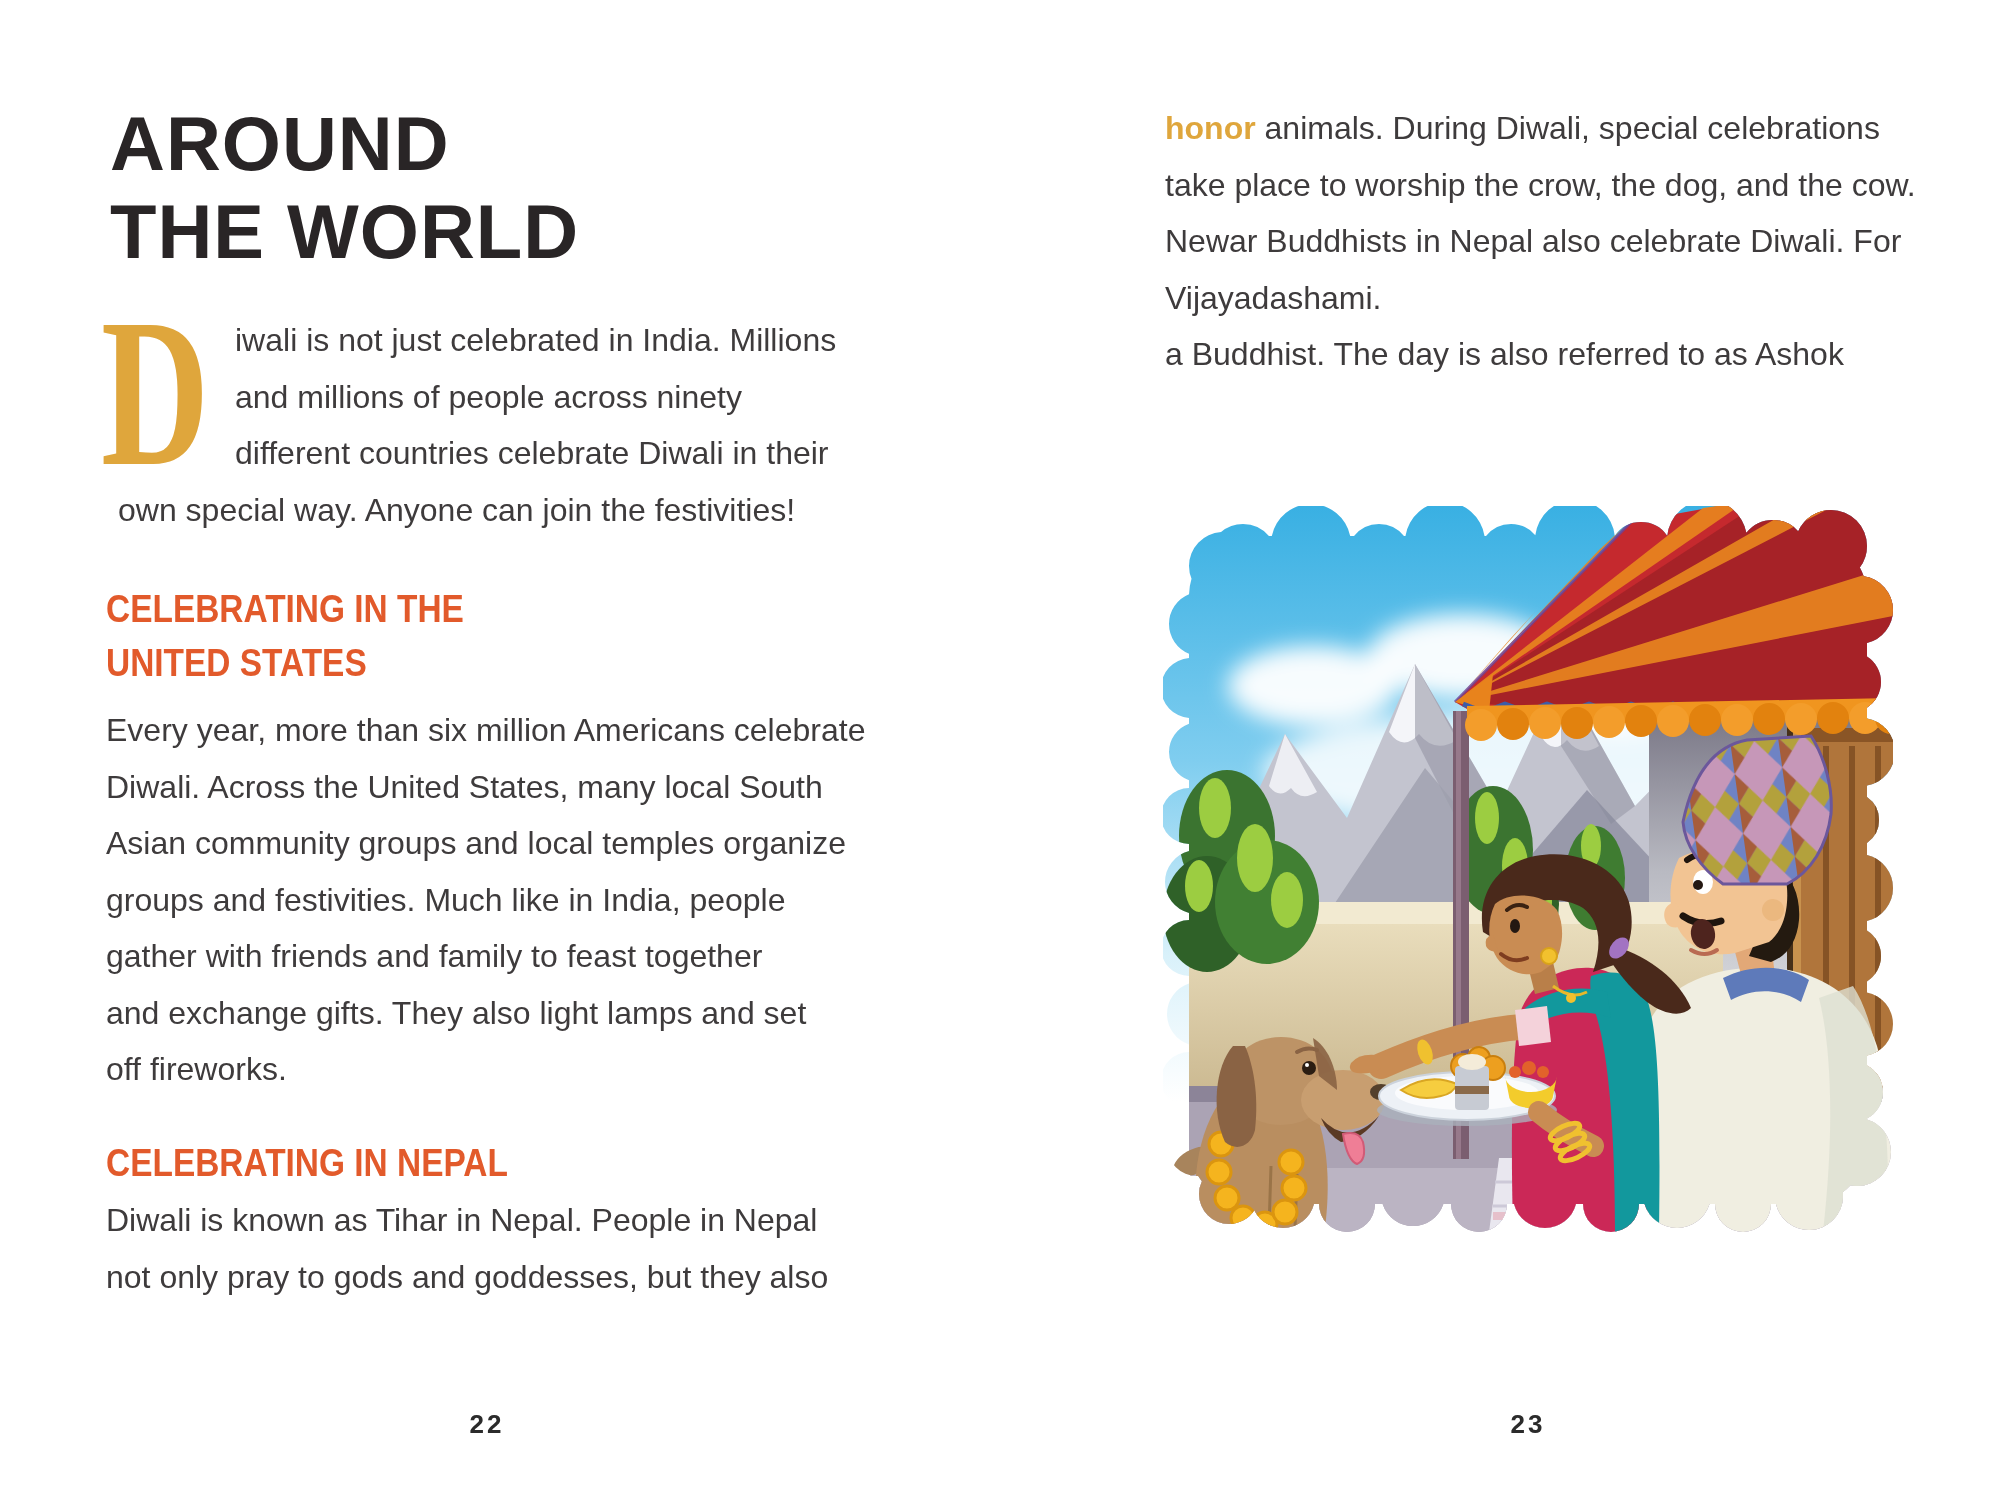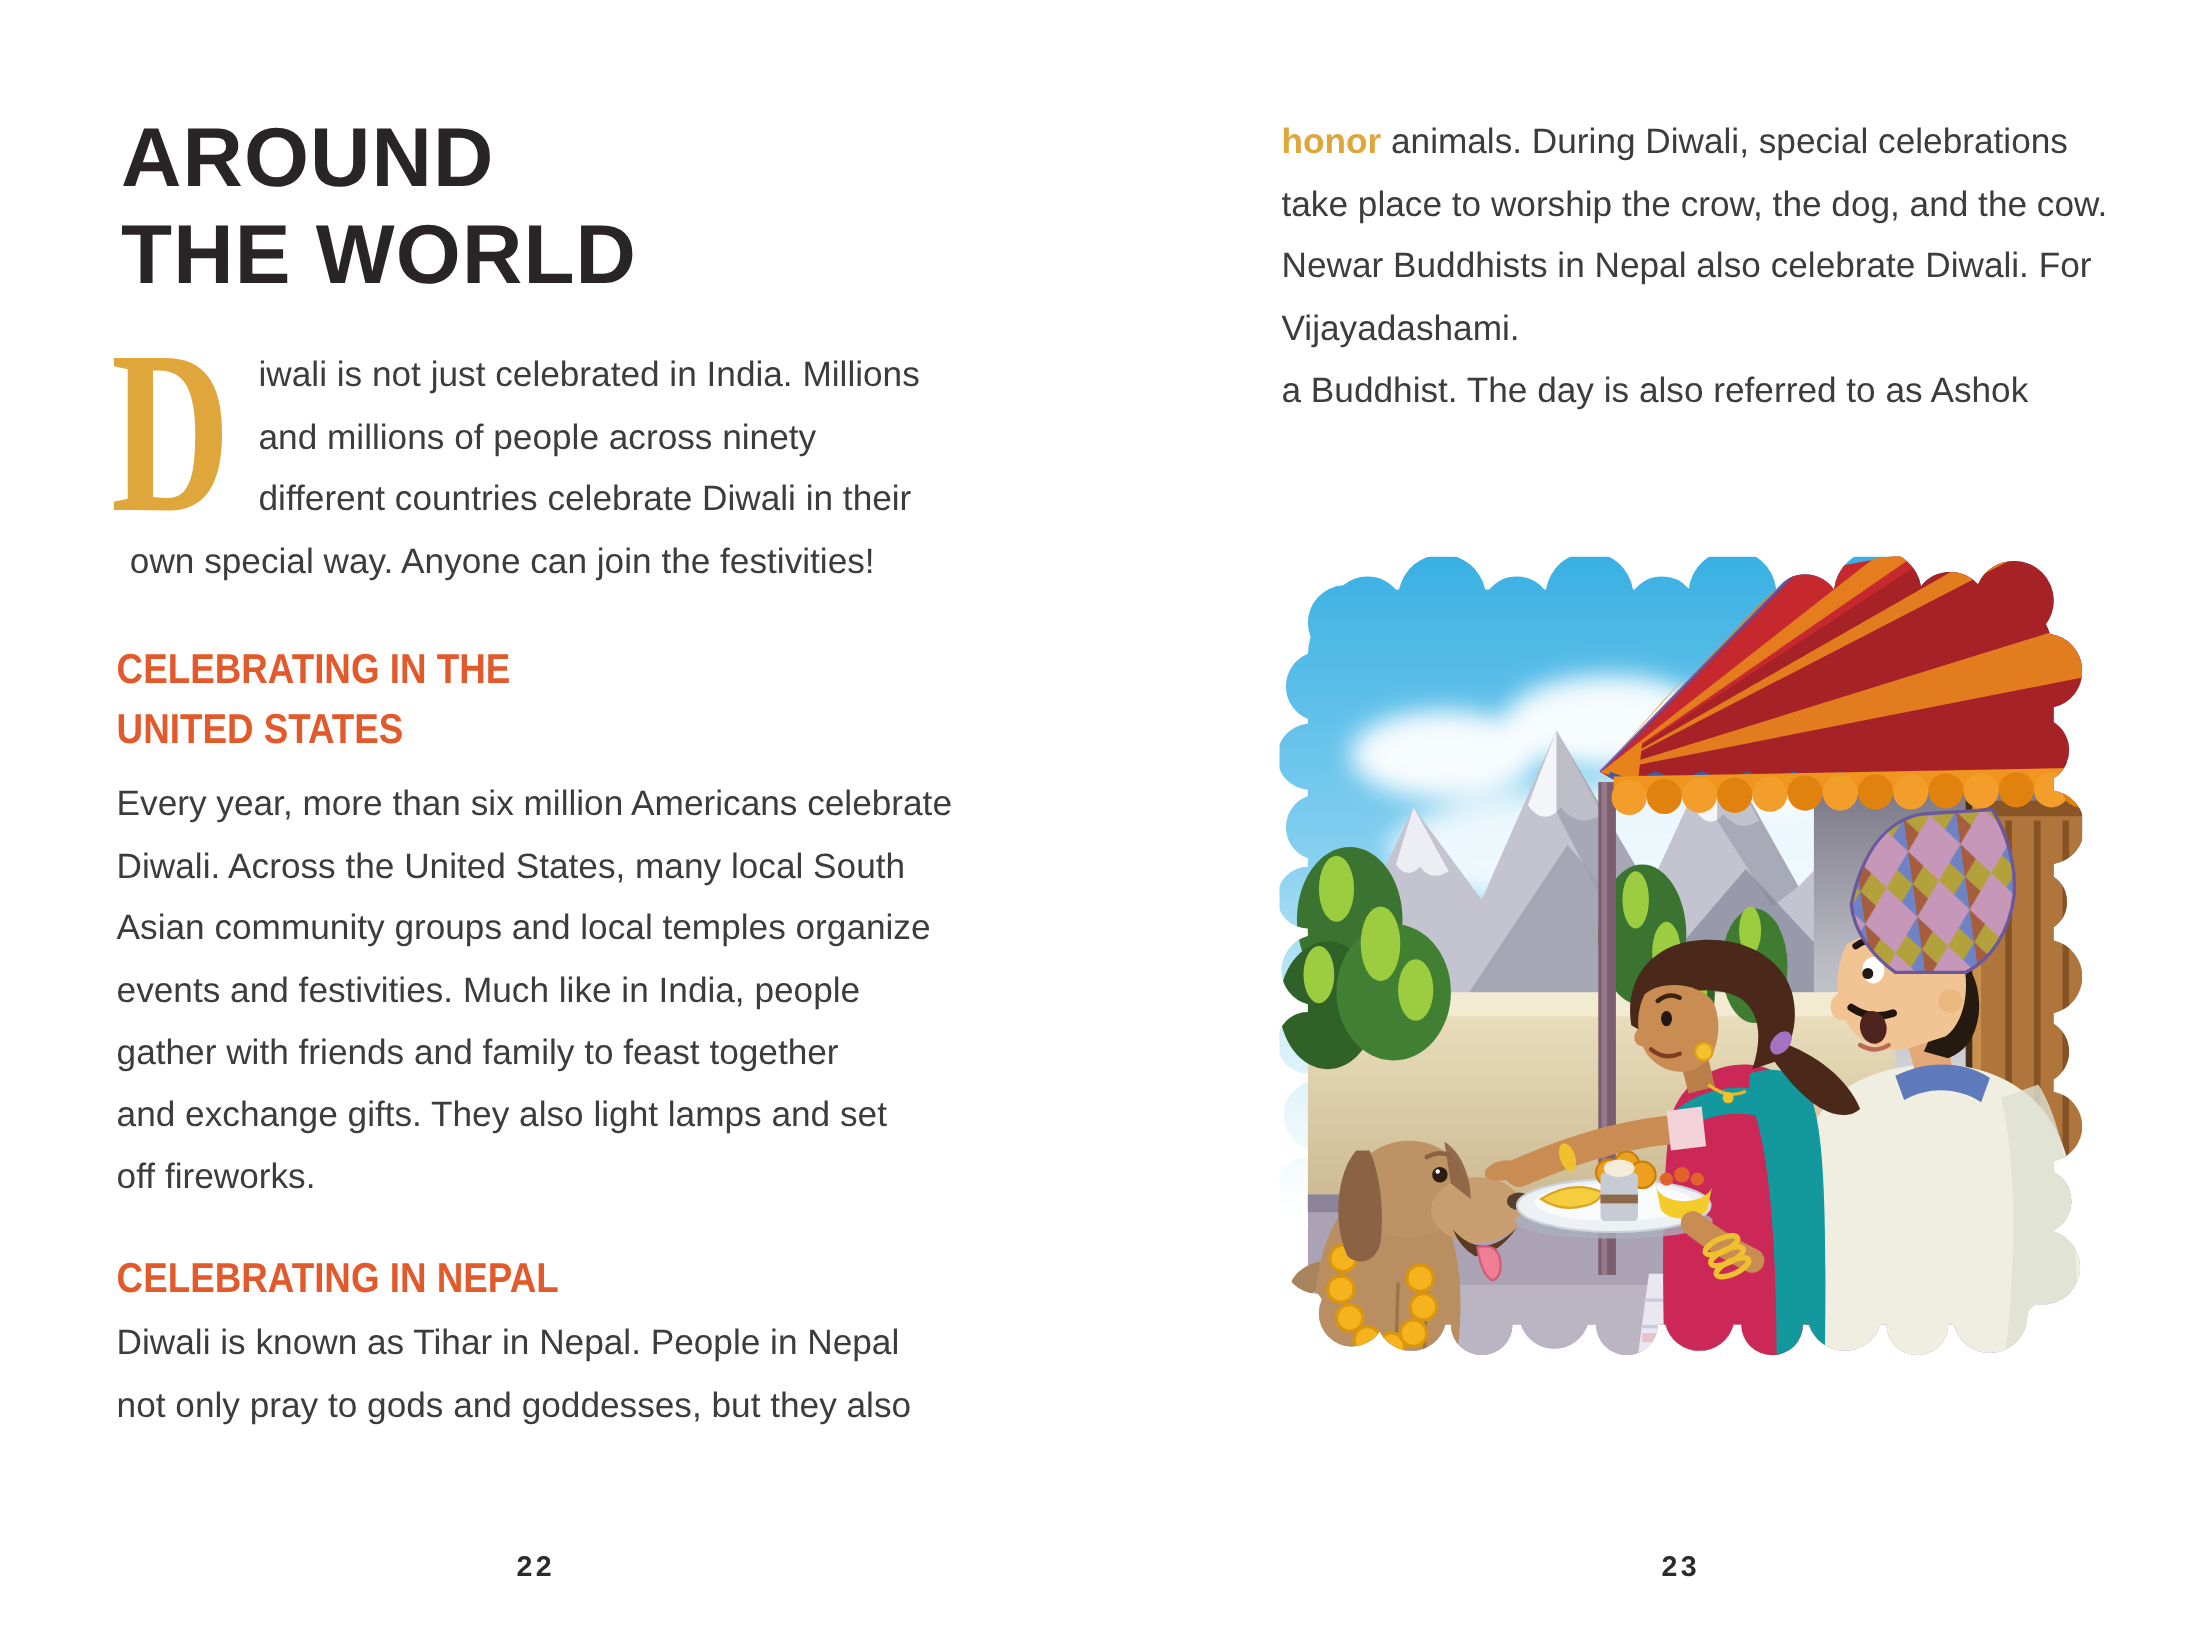--- a/index.html
+++ b/index.html
@@ -52,21 +52,21 @@
 
   <div class="abs h2 h2a">
     <div>CELEBRATING IN THE</div>
     <div>UNITED STATES</div>
   </div>
 
   <div class="abs body1 serif">
     <div>Every year, more than six million Americans celebrate</div>
     <div>Diwali. Across the United States, many local South</div>
     <div>Asian community groups and local temples organize</div>
-    <div>events and festivities. Much like in India, people</div>
+    <div>groups and festivities. Much like in India, people</div>
     <div>gather with friends and family to feast together</div>
     <div>and exchange gifts. They also light lamps and set</div>
     <div>off fireworks.</div>
   </div>
 
   <div class="abs h2 h2b">
     <div>CELEBRATING IN NEPAL</div>
   </div>
 
   <div class="abs body2 serif">

